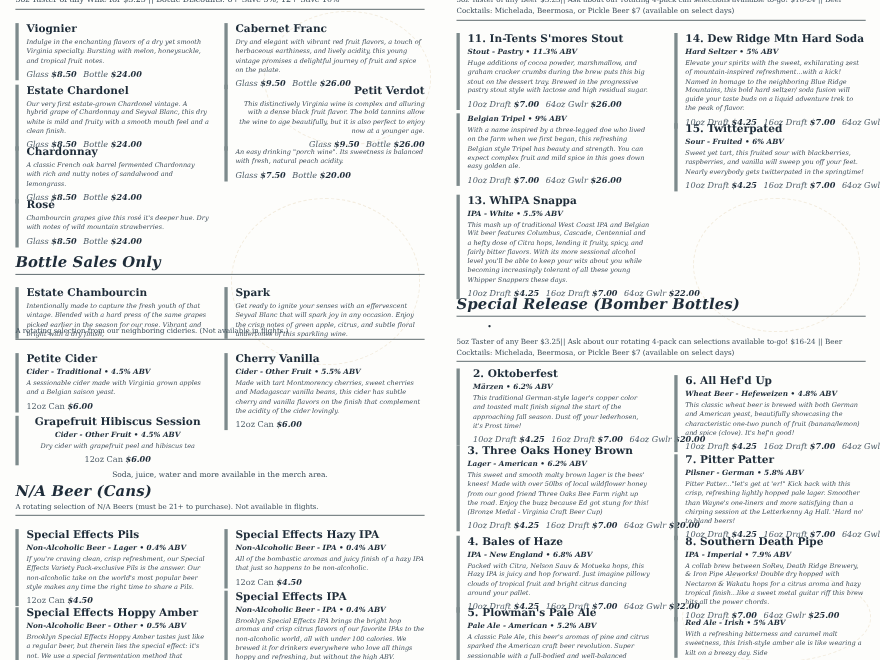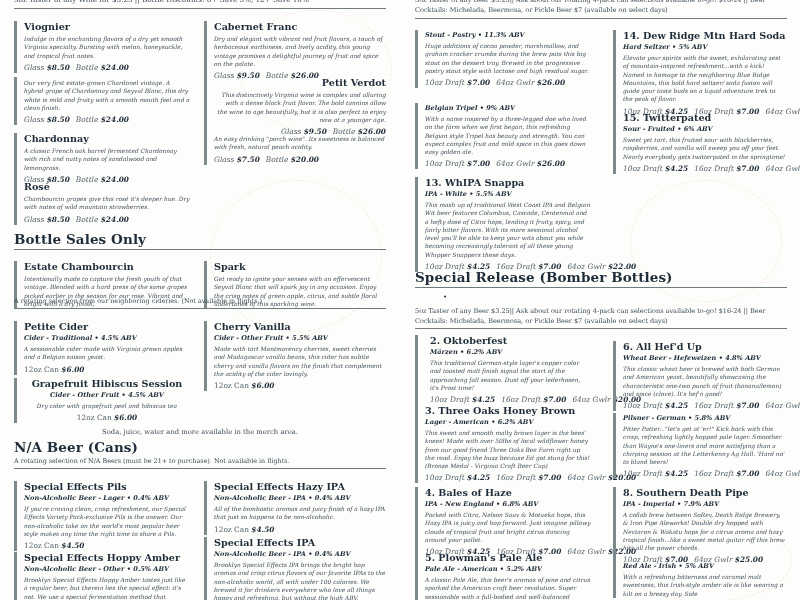--- a/index.html
+++ b/index.html
@@ -7,21 +7,21 @@
     width:800px; height:600px; overflow:hidden; position:relative;
     background:#fdfdfb;
     font-family:"DejaVu Serif", serif;
     color:#1f2d3a;
   }
   .col { position:absolute; top:0; }
   .col-left { left:14px; width:372px; }
   .col-right { left:415px; width:372px; }
   .note { font-size:7.2px; line-height:11px; color:#394b58; }
   .rule { border:none; border-top:1.5px solid #6f7a7d; margin:0; }
-  .h2 { font-weight:bold; font-size:13.5px; color:#1f2d3a; margin:0; letter-spacing:0.1px; }
+  .h2 { font-weight:bold; font-size:13.5px; color:#1f2d3a; margin:0; letter-spacing:0.1px;font-style:italic; }
   .card {
     position:absolute; border-left:3px solid #7d8a8c; padding-left:7px;
     box-sizing:border-box; width:176px;
   }
   .card .name { font-weight:bold; font-size:9.6px; color:#1f2d3a; line-height:12px; }
   .card .style { font-style:italic; font-weight:bold; font-size:6.6px; color:#1f2d3a; line-height:10px; }
   .card .desc { font-style:italic; font-size:5.9px; line-height:8.3px; color:#3d4c58; margin-top:2px; }
   .card .price { font-style:italic; font-size:7.4px; color:#4e5d68; margin-top:3px; line-height:10px; white-space:nowrap; }
   .card .price b { color:#1f2d3a; font-weight:bold; }
   .card .price .gap { display:inline-block; width:6px; }
@@ -45,20 +45,21 @@
     <div class="name">Viognier</div>
     <div class="desc">Indulge in the enchanting flavors of a dry yet smooth Virginia specialty. Bursting with melon, honeysuckle, and tropical fruit notes.</div>
     <div class="price"><span>Glass</span> <b>$8.50</b><span class="gap"></span><span>Bottle</span> <b>$24.00</b></div>
   </div>
   <div class="card" style="top:21px;left:190px;width:182px;">
     <div class="name">Cabernet Franc</div>
     <div class="desc">Dry and elegant with vibrant red fruit flavors, a touch of herbaceous earthiness, and lively acidity, this young vintage promises a delightful journey of fruit and spice on the palate.</div>
     <div class="price"><span>Glass</span> <b>$9.50</b><span class="gap"></span><span>Bottle</span> <b>$26.00</b></div>
   </div>
   <div class="card" style="top:77px;left:0;">
+    <div class="name">Estate Chardonel</div>
     <div class="desc">Our very first estate-grown Chardonel vintage. A hybrid grape of Chardonnay and Seyval Blanc, this dry white is mild and fruity with a smooth mouth feel and a clean finish.</div>
     <div class="price"><span>Glass</span> <b>$8.50</b><span class="gap"></span><span>Bottle</span> <b>$24.00</b></div>
   </div>
   <div class="card" style="top:77px;left:190px;width:182px;text-align:right;">
     <div class="name">Petit Verdot</div>
     <div class="desc">This distinctively Virginia wine is complex and alluring with a dense black fruit flavor. The bold tannins allow the wine to age beautifully, but it is also perfect to enjoy now at a younger age.</div>
     <div class="price"><span>Glass</span> <b>$9.50</b><span class="gap"></span><span>Bottle</span> <b>$26.00</b></div>
   </div>
   <div class="card" style="top:133px;left:0;">
     <div class="name">Chardonnay</div>
@@ -135,20 +136,21 @@
     <div class="style">Non-Alcoholic Beer - IPA •  0.4% ABV</div>
     <div class="desc">Brooklyn Special Effects IPA brings the bright hop aromas and crisp citrus flavors of our favorite IPAs to the non-alcoholic world, all with under 100 calories. We brewed it for drinkers everywhere who love all things hoppy and refreshing, but without the high ABV. Whenever and wherever the IPA mood</div>
   </div>
 </div>
 
 <div class="col col-right">
   <div class="note" style="position:absolute;top:-5px;left:0;width:372px;font-size:6.5px;line-height:10px;">5oz Taster of any Beer $3.25|| Ask about our rotating 4-pack can selections available to-go! $16-24 || Beer Cocktails: Michelada, Beermosa, or Pickle Beer $7 (available on select days)</div>
   <hr class="rule" style="position:absolute;top:18px;left:0;width:372px;">
 
   <div class="card" style="top:30px;left:0;">
+    <div class="name">11. In-Tents S'mores Stout</div>
     <div class="style">Stout - Pastry •  11.3% ABV</div>
     <div class="desc">Huge additions of cocoa powder, marshmallow, and graham cracker crumbs during the brew puts this big stout on the dessert tray. Brewed in the progressive pastry stout style with lactose and high residual sugar.</div>
     <div class="price"><span>10oz Draft</span> <b>$7.00</b><span class="gap"></span><span>64oz Gwlr</span> <b>$26.00</b></div>
   </div>
   <div class="card" style="top:30px;left:198px;width:174px;">
     <div class="name">14. Dew Ridge Mtn Hard Soda</div>
     <div class="style">Hard Seltzer •  5% ABV</div>
     <div class="desc">Elevate your spirits with the sweet, exhilarating zest of mountain-inspired refreshment...with a kick! Named in homage to the neighboring Blue Ridge Mountains, this bold hard seltzer/ soda fusion will guide your taste buds on a liquid adventure trek to the peak of flavor.</div>
     <div class="price"><span>10oz Draft</span> <b>$4.25</b><span class="gap"></span><span>16oz Draft</span> <b>$7.00</b><span class="gap"></span><span>64oz Gwlr</span> </div>
   </div>
@@ -188,20 +190,21 @@
     <div class="desc">This classic wheat beer is brewed with both German and American yeast, beautifully showcasing the characteristic one-two punch of fruit (banana/lemon) and spice (clove). It's hef'n good!</div>
     <div class="price"><span>10oz Draft</span> <b>$4.25</b><span class="gap"></span><span>16oz Draft</span> <b>$7.00</b><span class="gap"></span><span>64oz Gwlr</span> </div>
   </div>
   <div class="card" style="top:405px;left:0;">
     <div class="name">3. Three Oaks Honey Brown</div>
     <div class="style">Lager - American •  6.2% ABV</div>
     <div class="desc">This sweet and smooth malty brown lager is the bees' knees! Made with over 50lbs of local wildflower honey from our good friend Three Oaks Bee Farm right up the road. Enjoy the buzz because Ed got stung for this! (Bronze Medal - Virginia Craft Beer Cup)</div>
     <div class="price"><span>10oz Draft</span> <b>$4.25</b><span class="gap"></span><span>16oz Draft</span> <b>$7.00</b><span class="gap"></span><span>64oz Gwlr</span> <b>$20.00</b></div>
   </div>
   <div class="card" style="top:413px;left:198px;width:174px;">
+    <div class="name">7. Pitter Patter</div>
     <div class="style">Pilsner - German •  5.8% ABV</div>
     <div class="desc">Pitter Patter..."let's get at 'er!" Kick back with this crisp, refreshing lightly hopped pale lager. Smoother than Wayne's one-liners and more satisfying than a chirping session at the Letterkenny Ag Hall. 'Hard no' to bland beers!</div>
     <div class="price"><span>10oz Draft</span> <b>$4.25</b><span class="gap"></span><span>16oz Draft</span> <b>$7.00</b><span class="gap"></span><span>64oz Gwlr</span> </div>
   </div>
   <div class="card" style="top:487px;left:0;">
     <div class="name">4. Bales of Haze</div>
     <div class="style">IPA - New England •  6.8% ABV</div>
     <div class="desc">Packed with Citra, Nelson Sauv &amp; Motueka hops, this Hazy IPA is juicy and hop forward. Just imagine pillowy clouds of tropical fruit and bright citrus dancing around your pallet.</div>
     <div class="price"><span>10oz Draft</span> <b>$4.25</b><span class="gap"></span><span>16oz Draft</span> <b>$7.00</b><span class="gap"></span><span>64oz Gwlr</span> <b>$22.00</b></div>
   </div>

